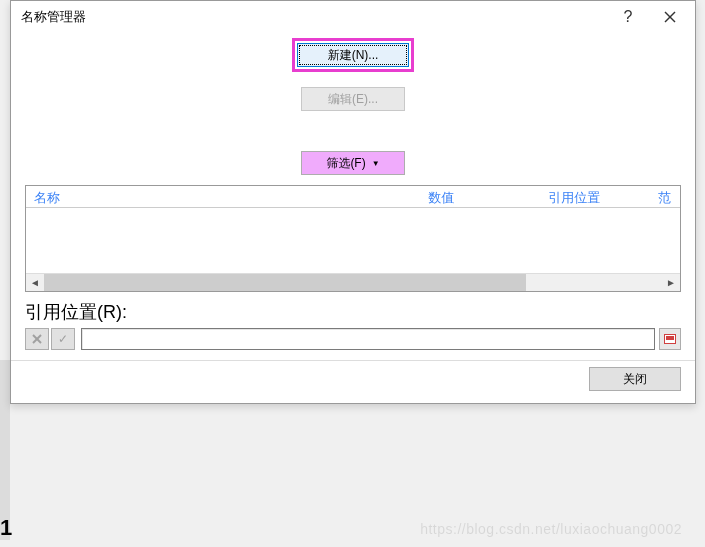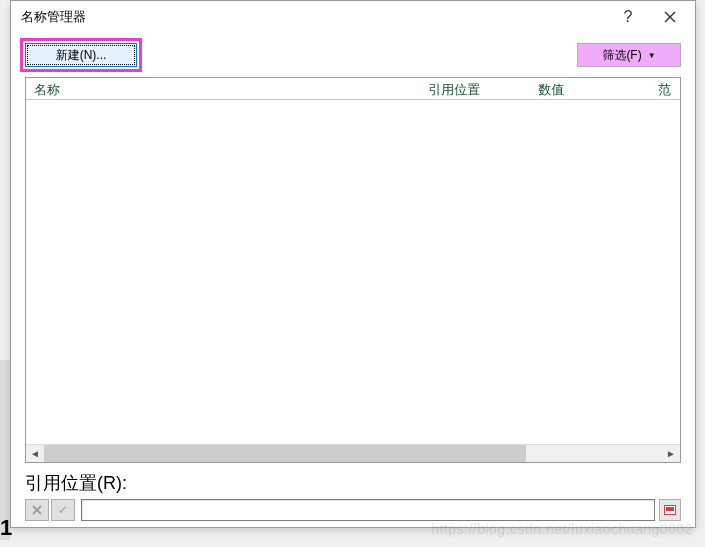--- a/index.html
+++ b/index.html
@@ -1,21 +1,21 @@
 <!DOCTYPE html>
 <html><head>
 <meta charset="utf-8">
 <style>
   * { box-sizing: border-box; font-family: "Microsoft YaHei", "SimSun", sans-serif; font-size: 12px; }
   body { margin: 0; padding: 0; width: 705px; height: 547px; background: #f0f0f0; position: relative; overflow: hidden; }
   
   .dialog {
     position: absolute;
     left: 10px; top: 0;
-    width: 686px; height: 528px;
+    width: 686px; height: 404px;
     background: #fff;
     border: 1px solid #999;
     box-shadow: 0 3px 8px rgba(0,0,0,0.15);
     display: flex;
     flex-direction: column;
   }
   
   .titlebar {
     height: 32px;
     display: flex;
@@ -30,20 +30,21 @@
     color: #333; font-size: 16px;
   }
   .tbtn.help { font-family: Arial; }
   .tbtn.close svg { width: 12px; height: 12px; stroke: #333; stroke-width: 1.4; }
   
   .toolbar {
     padding: 10px 14px 8px 14px;
     display: flex;
     gap: 20px;
     align-items: center;
+    flex-direction: column;
   }
   .btn {
     height: 24px;
     min-width: 104px;
     border: 1px solid #adadad;
     background: #f0abfc;
     display: flex; align-items: center; justify-content: center;
     color: #000;
     padding: 0 8px;
   }
@@ -75,21 +76,21 @@
   }
   .list-header {
     display: flex;
     border-bottom: 1px solid #ccc;
     height: 22px;
     background: #fff;
   }
   .col {
     padding: 3px 8px;
     border-right: 1px solid transparent;
-    color: #14532d;
+    color: #3b82f6;
     font-size: 13px;
   }
   .col.name { width: 395px; }
   .col.value { width: 120px; }
   .col.ref { width: 110px; }
   .col.scope { flex: 1; }
   .list-body { flex: 1; background: #fff; }
   
   .hscroll {
     height: 18px;
@@ -150,21 +151,21 @@
   }
   .btn.close { min-width: 92px; background:#e1e1e1; }
 
   .bg-fragment {
     position: absolute;
     left: 0; top: 360px; width: 10px; height: 180px;
     background: #dcdcdc;
   }
   .bg-text1 { position:absolute; left:0; bottom:6px; font-size:22px; font-weight:bold; color:#000; }
   .watermark {
-    position:absolute; right:12px; bottom:10px;
+    position:absolute; right:23px; bottom:10px;
     color: rgba(0,0,0,0.10); font-size:14px; font-family: Arial;
     letter-spacing: 0.5px;
   }
 </style>
 </head>
 <body>
 
 <div class="bg-fragment"></div>
 <div class="bg-text1">1</div>
 
@@ -178,32 +179,33 @@
           <line x1="1" y1="1" x2="11" y2="11"></line>
           <line x1="11" y1="1" x2="1" y2="11"></line>
         </svg>
     </div>
   </div>
 
   <div class="toolbar">
     <span class="highlight-box">
       <div class="btn new">新建(N)...</div>
     </span>
+    <div class="btn disabled">编辑(E)...</div>
     <div class="spacer"></div>
     <div class="btn filter">
       <span>筛选(F)</span>
       <span class="dropdown-arrow">▼</span>
     </div>
   </div>
 
   <div class="list-area">
     <div class="list-header">
       <div class="col name">名称</div>
+      <div class="col value">数值</div>
       <div class="col ref">引用位置</div>
-      <div class="col value">数值</div>
       <div class="col scope">范围</div>
     </div>
     <div class="list-body"></div>
     <div class="hscroll">
       <div class="arrow">◄</div>
       <div class="track">
         <div class="thumb"></div>
       </div>
       <div class="arrow">►</div>
     </div>
@@ -221,16 +223,19 @@
       <div class="small-btn check">
         <span>✓</span>
       </div>
       <input class="ref-input" value="" style="">
       <div class="collapse-btn">
         <div class="inner"></div>
       </div>
     </div>
   </div>
 
+  <div class="footer">
+    <div class="btn close">关闭</div>
+  </div>
 
 </div>
 
 <div class="watermark">https://blog.csdn.net/luxiaochuang0002</div>
 
 </body></html>

